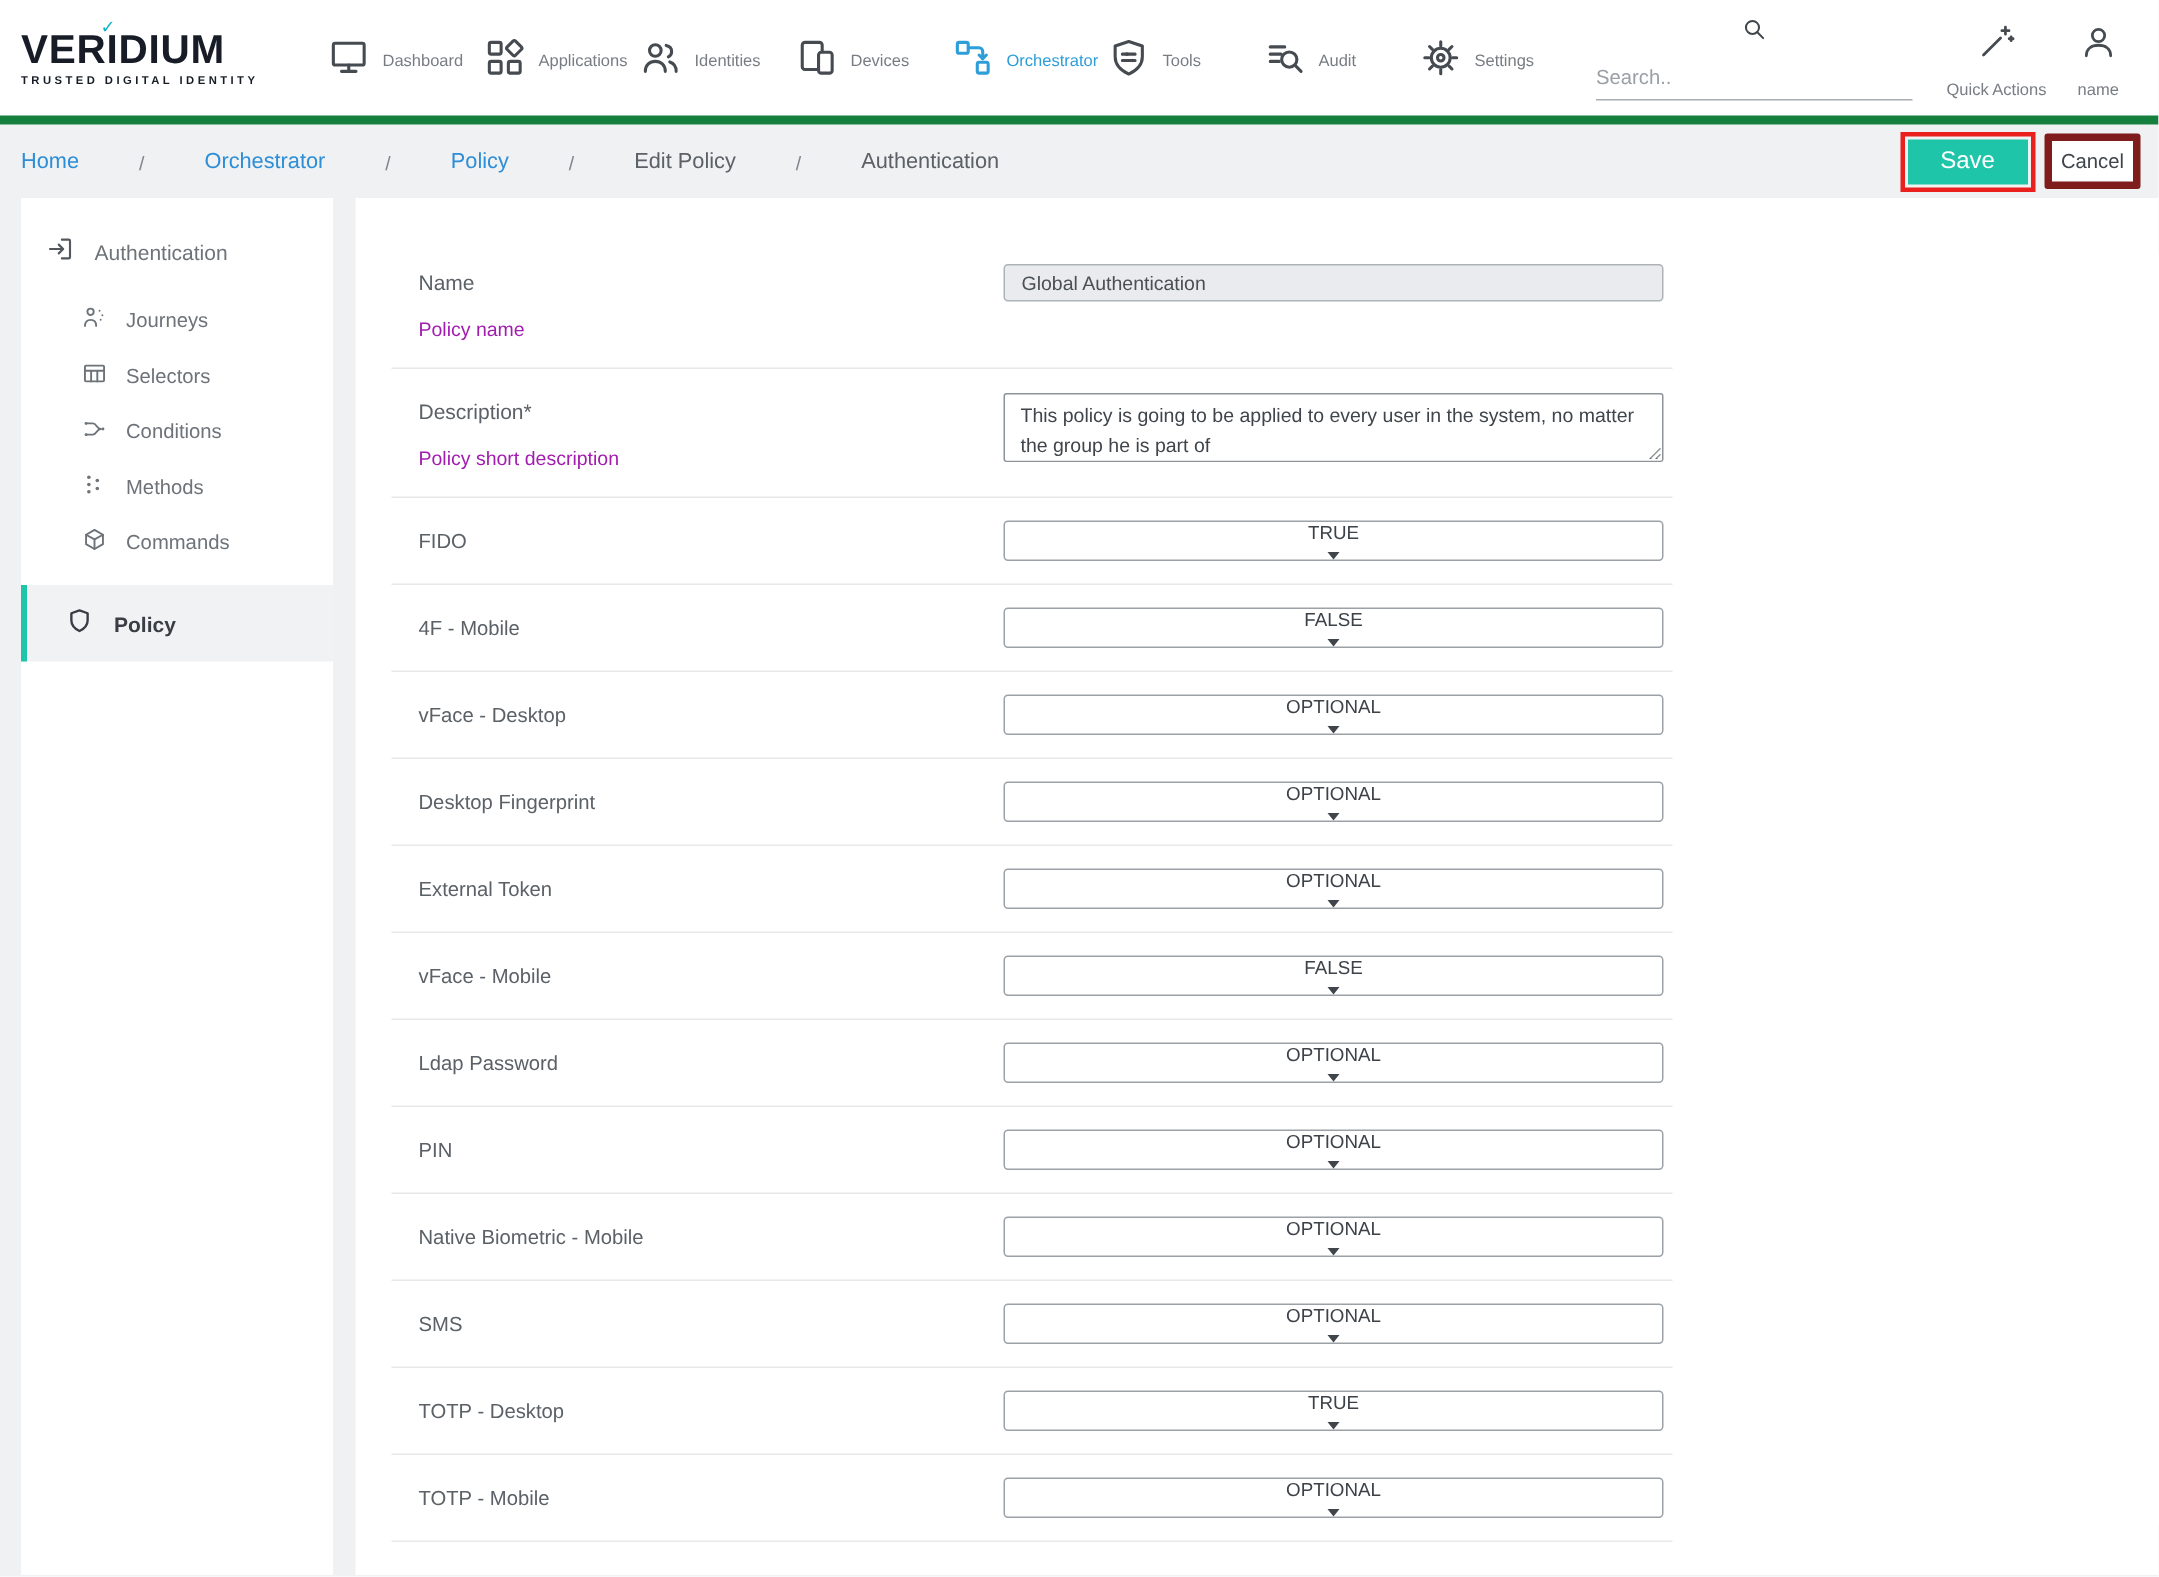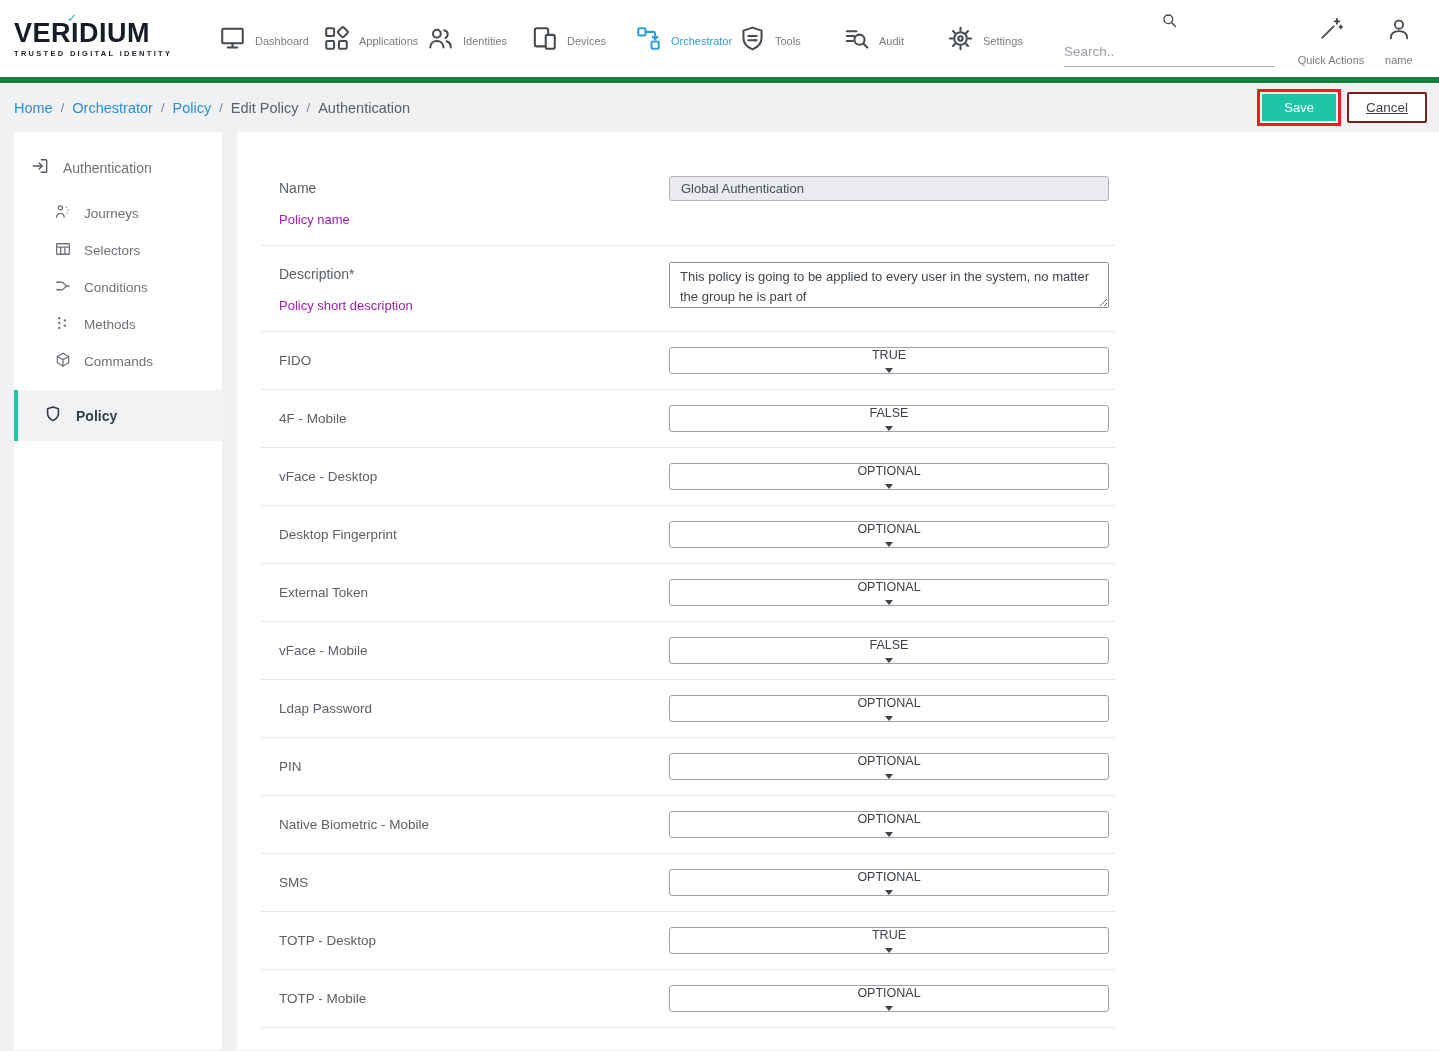--- a/index.html
+++ b/index.html
@@ -33,28 +33,28 @@
   .search-input::placeholder { color:#9aa0a6; }
 
   .qa, .user-box { display:flex; flex-direction:column; align-items:center; gap:8px; cursor:pointer; color:#454b51; padding-top:4px; }
   .qa { margin-left:14px; width:86px; }
   .user-box { width:54px; }
   .qa svg, .user-box svg { width:26px; height:26px; }
   .small-label { font-size:11px; color:#787d83; }
 
   
   .crumb-bar { height:49px; display:flex; align-items:center; justify-content:space-between; padding:0 12px 0 14px; }
-  .breadcrumb { display:flex; align-items:flex-start; font-size:14.5px; }
+  .breadcrumb { display:flex; align-items:flex-end; font-size:14.5px;gap:32px; }
   .crumb-link { color:#2d8ed6; cursor:pointer; }
   .crumb-current { color:#5b6166; }
   .crumb-sep { margin:0 8px; color:#80868b; font-size:13px; }
   .actions { display:flex; align-items:center; }
   .save-wrap { border:3px solid #e9201d; padding:2px; margin-right:6px; }
-  .btn-save { background:#1ec5a8; color:#fff; border:none; font-size:13px; padding:6px 22px; cursor:pointer; font-family:inherit; }
-  .btn-cancel { background:#fff; border:2px solid #7f1d1d; color:#3f454b; font-size:13.5px; padding:6px 17px; border-radius:2px; cursor:pointer; font-family:inherit;text-decoration:underline; }
+  .btn-save { background:#1ec5a8; color:#fff; border:none; font-size:16px; padding:6px 22px; cursor:pointer; font-family:inherit; }
+  .btn-cancel { background:#fff; border:5px solid #7f1d1d; color:#3f454b; font-size:13.5px; padding:6px 6px; border-radius:2px; cursor:pointer; font-family:inherit; }
 
   
   .page-body { display:flex; height:calc(100% - 133px); padding-left:14px; }
   .sidebar { width:208px; background:#fff; flex:none; padding-top:8px; }
   .side-header { display:flex; align-items:center; gap:13px; padding:16px; color:#6d7378; font-size:14px; cursor:pointer; }
   .side-header svg { width:20px; height:20px; color:#51575d; }
   .side-list { list-style:none; padding:0 0 10px; }
   .side-item { display:flex; align-items:center; gap:12px; padding:8px 12px 8px 40px; font-size:13.5px; color:#6d7378; cursor:pointer; }
   .side-item svg { width:18px; height:18px; flex:none; }
   .policy-item { display:flex; align-items:center; gap:13px; padding:14px 16px 14px 25px; background:#f1f2f4; border-left:4px solid #1ec5a8; color:#383e44; font-weight:bold; font-size:14px; cursor:pointer; }

